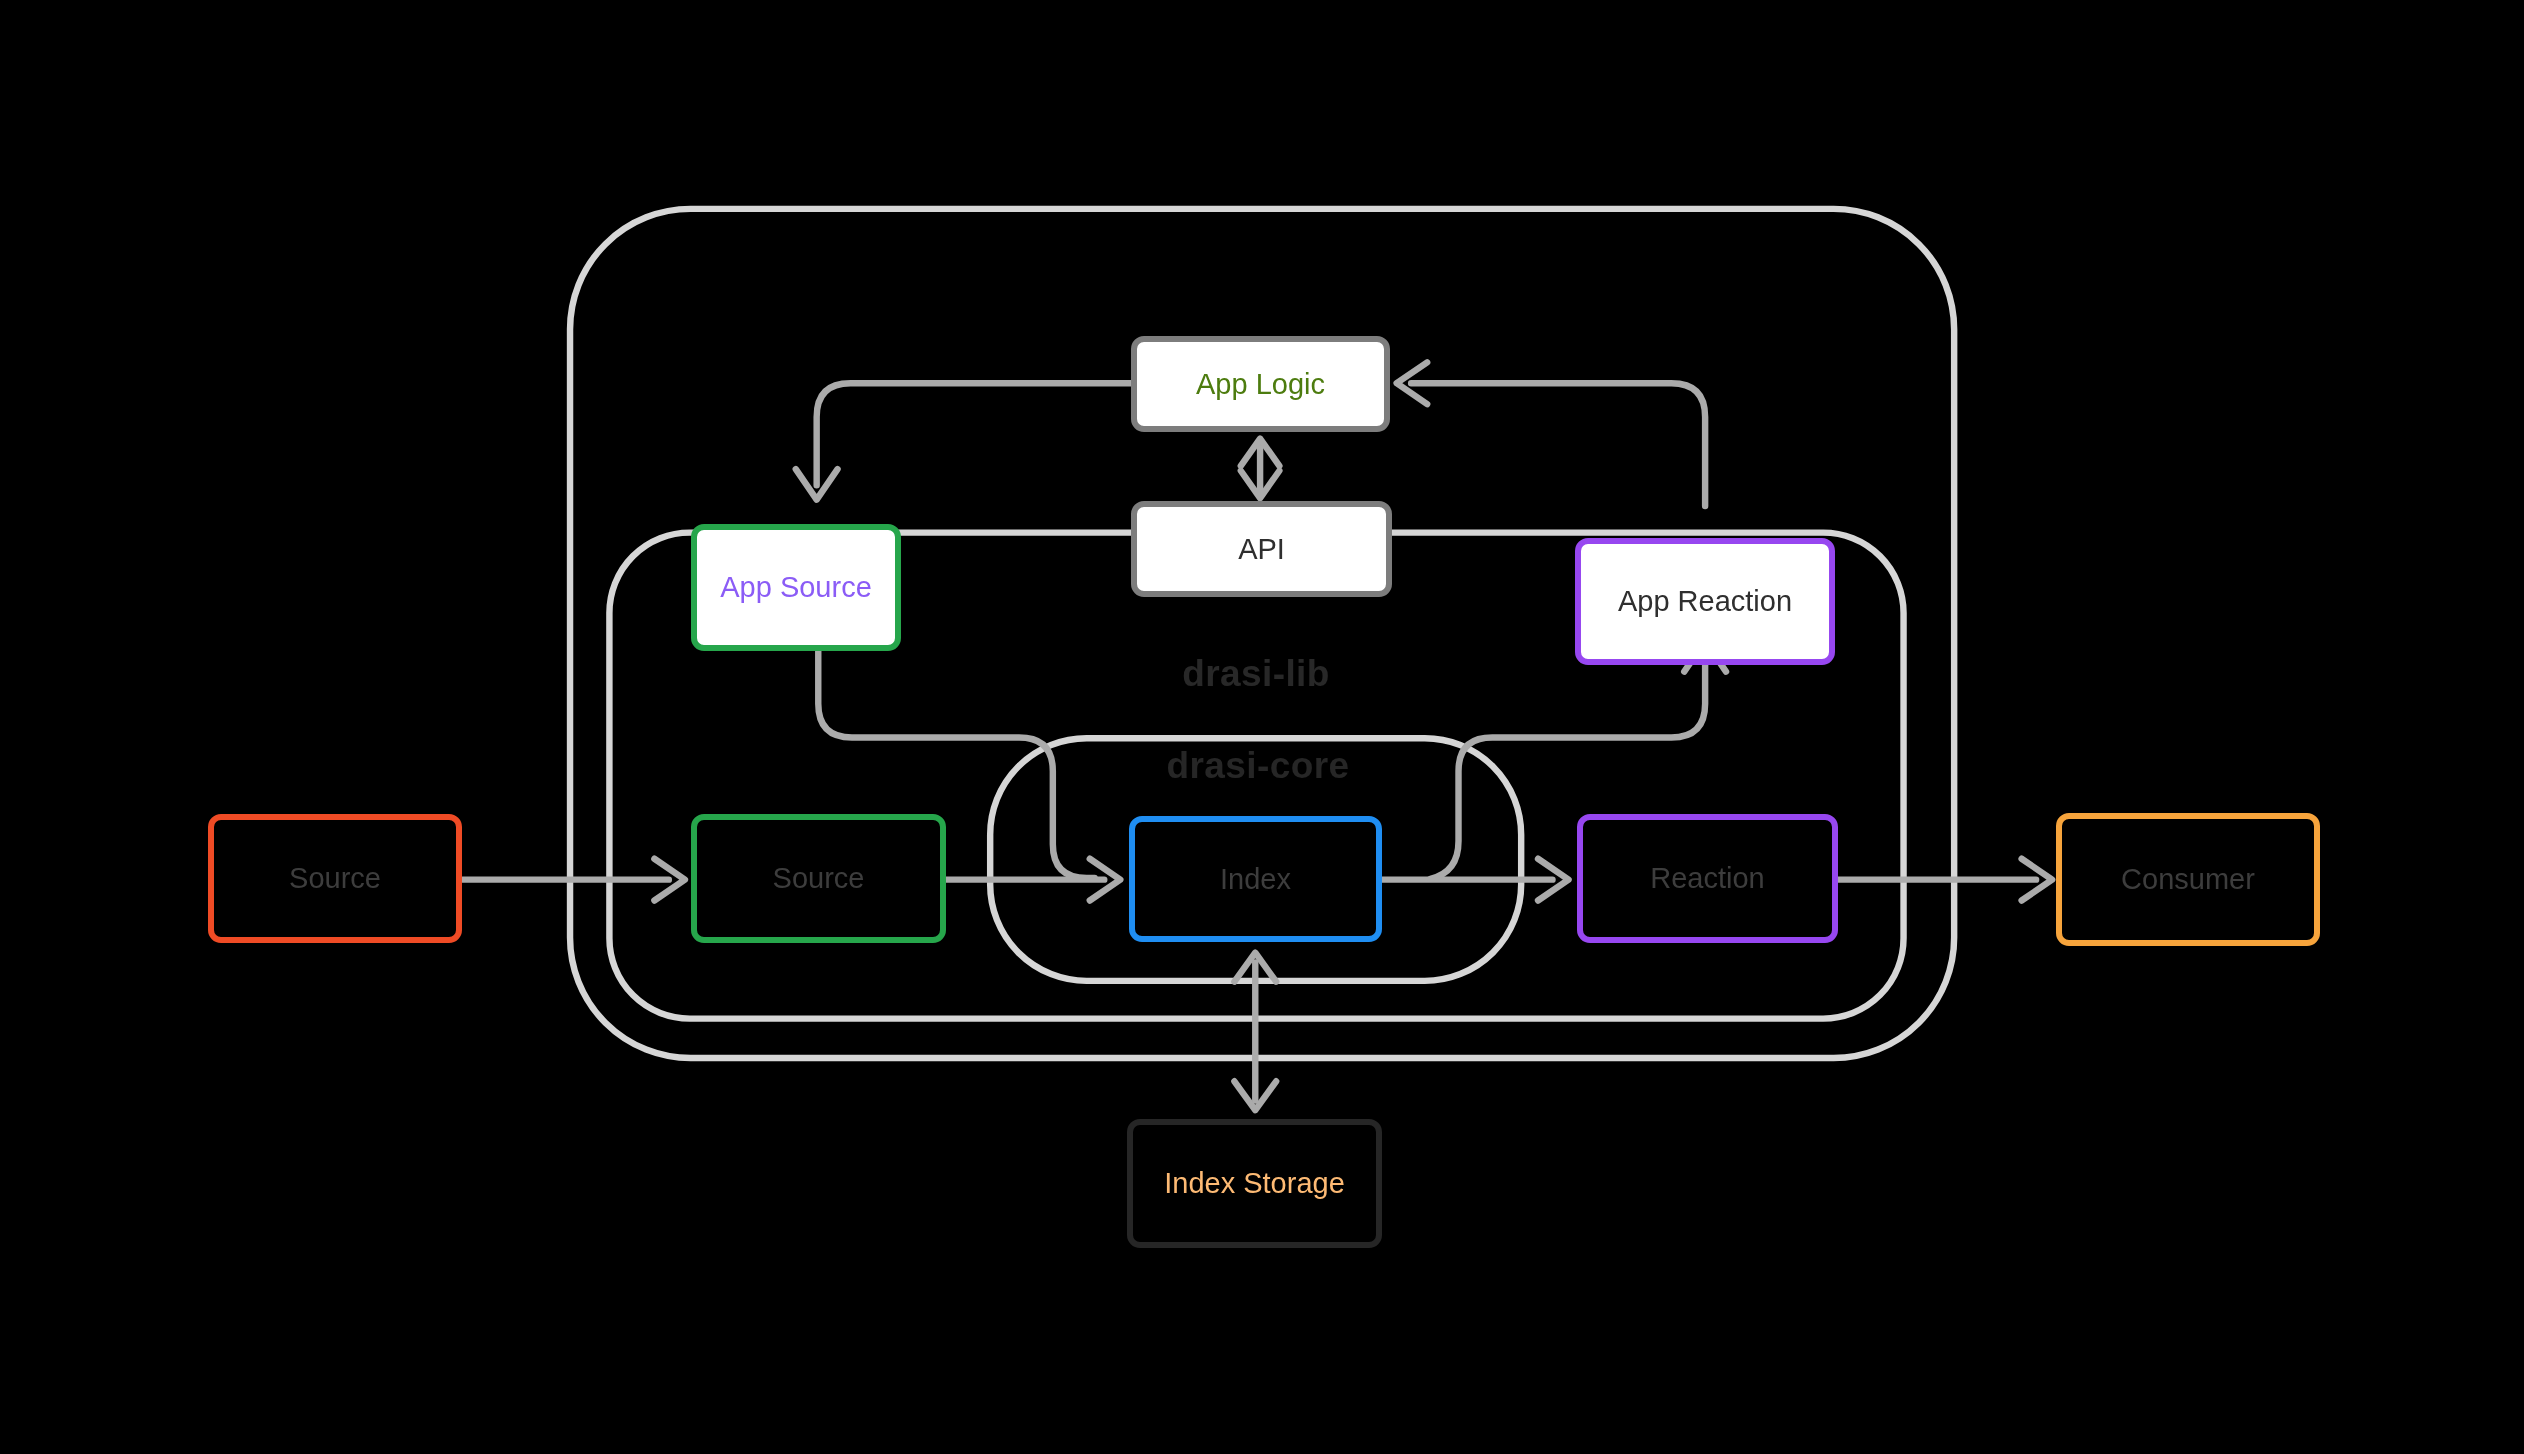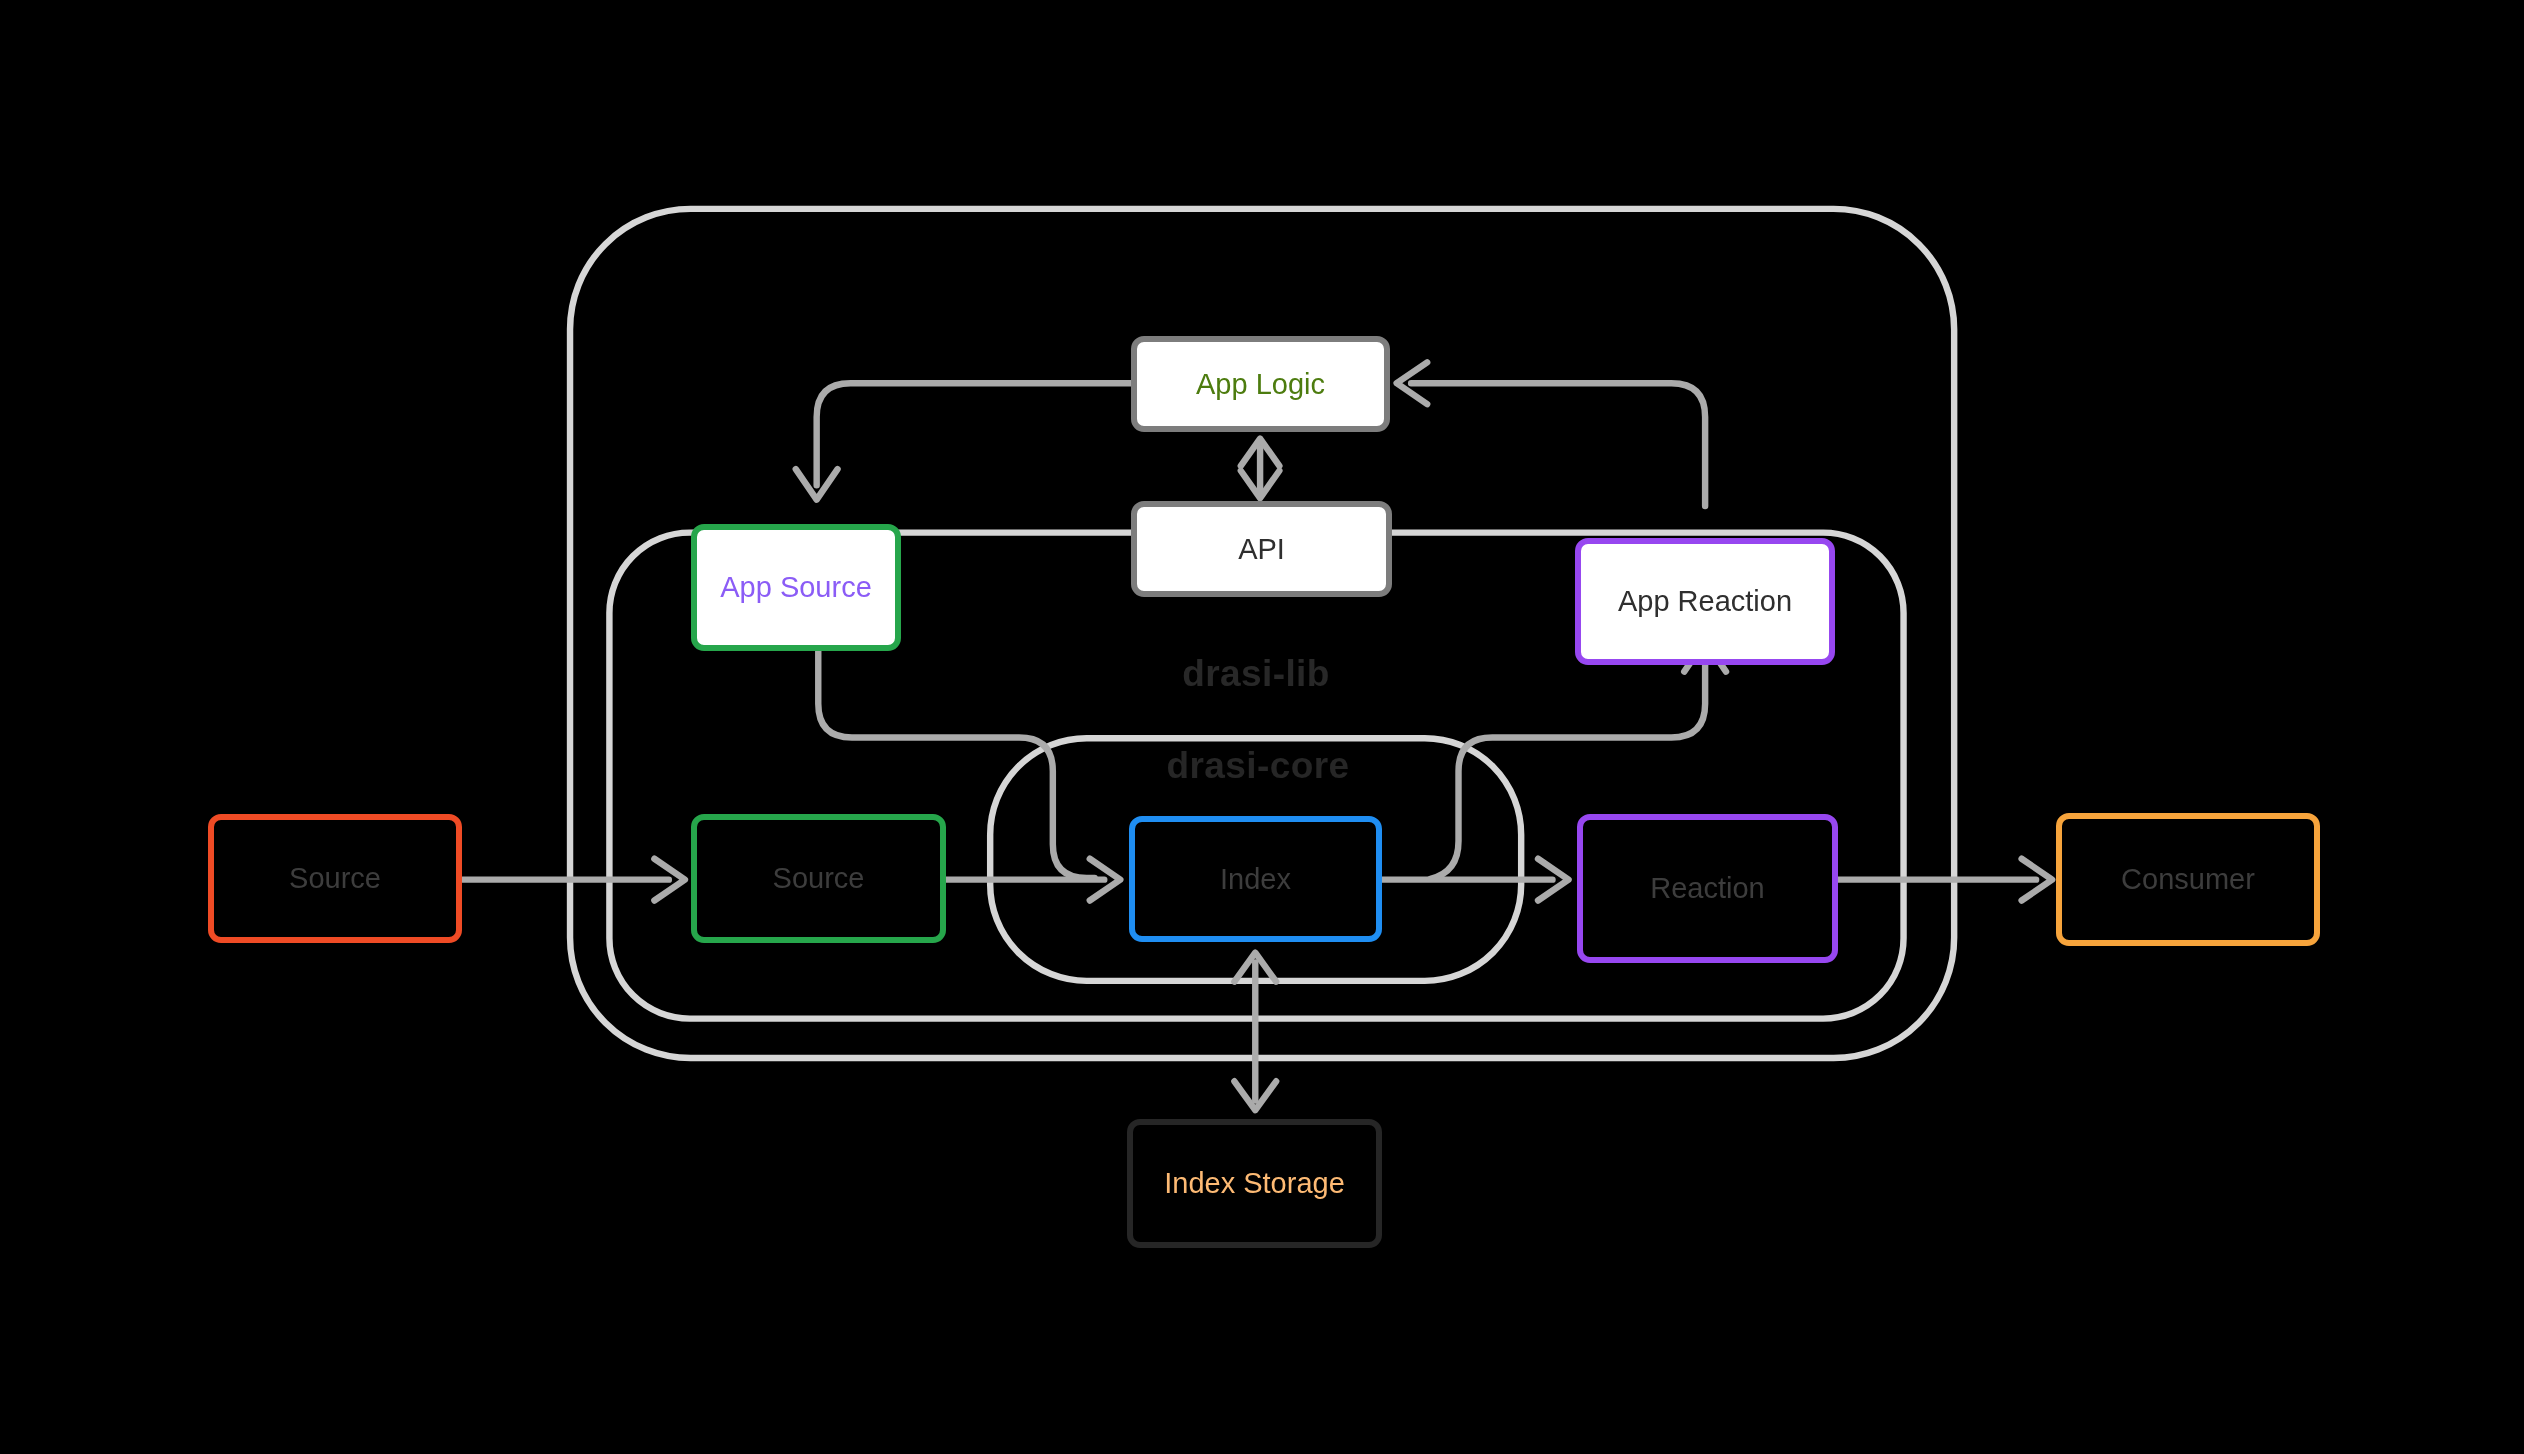--- a/index.html
+++ b/index.html
@@ -121,21 +121,21 @@
       </div>
       <div class="node" style="left: 208px; top: 814px; width: 254px; height: 129px; border-color: rgb(239, 75, 37); background: transparent; color: rgb(61, 61, 61);">
         <span>Source</span>
       </div>
       <div class="node" style="left: 691px; top: 814px; width: 255px; height: 129px; border-color: rgb(38, 166, 75); background: transparent; color: rgb(61, 61, 61);">
         <span>Source</span>
       </div>
       <div class="node" style="left: 1129px; top: 816px; width: 253px; height: 126px; border-color: rgb(31, 142, 242); background: transparent; color: rgb(61, 61, 61);">
         <span>Index</span>
       </div>
-      <div class="node" style="left: 1577px; top: 814px; width: 261px; height: 149px; border-color: rgb(151, 71, 240); background: transparent; color: rgb(61, 61, 61);">
+      <div class="node" style="left: 1577px; top: 814px; width: 261px; height: 129px; border-color: rgb(151, 71, 240); background: transparent; color: rgb(61, 61, 61);">
         <span>Reaction</span>
       </div>
       <div class="node" style="left: 2056px; top: 813px; width: 264px; height: 133px; border-color: rgb(247, 164, 60); background: transparent; color: rgb(61, 61, 61);">
         <span>Consumer</span>
       </div>
       <div class="node" style="left: 1127px; top: 1119px; width: 255px; height: 129px; border-color: rgb(38, 38, 38); background: transparent; color: #fdba74;">
         <span>Index Storage</span>
       </div>
     </div>
 

